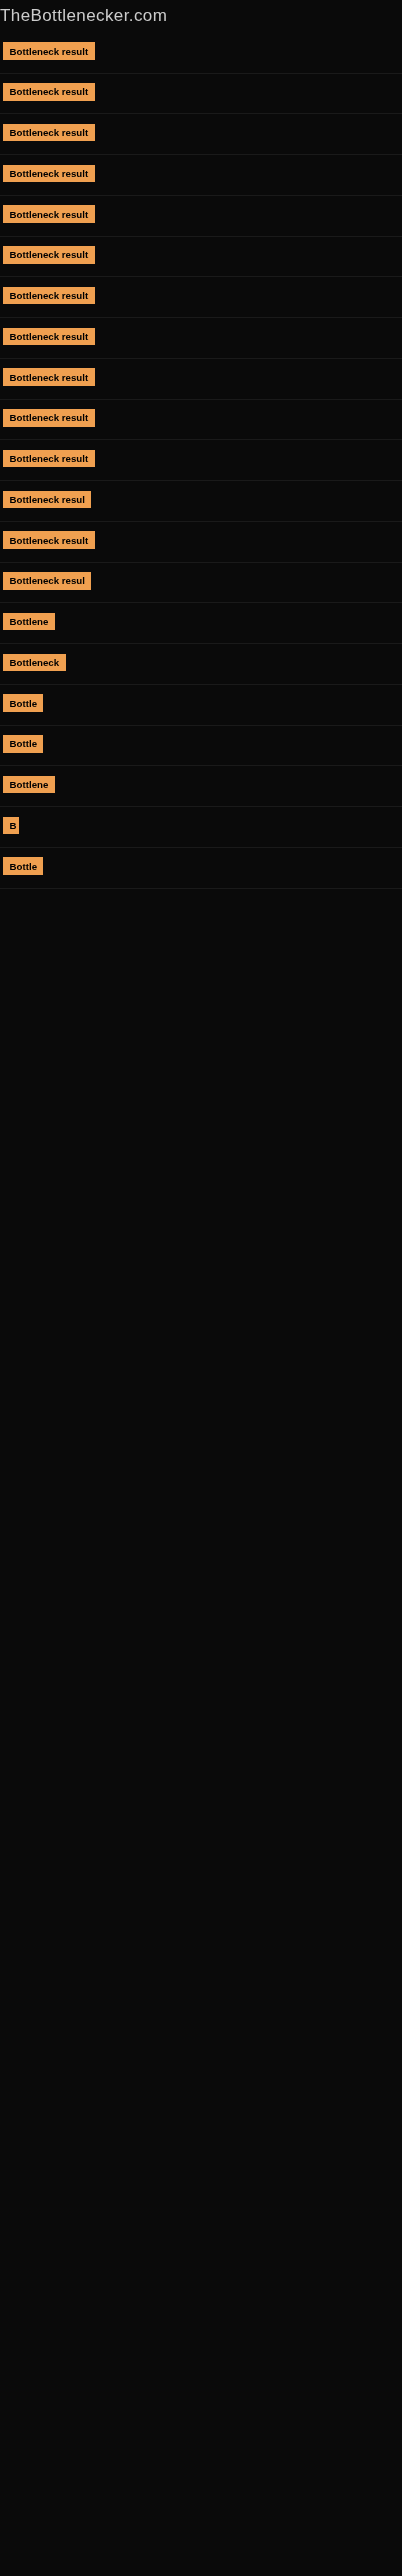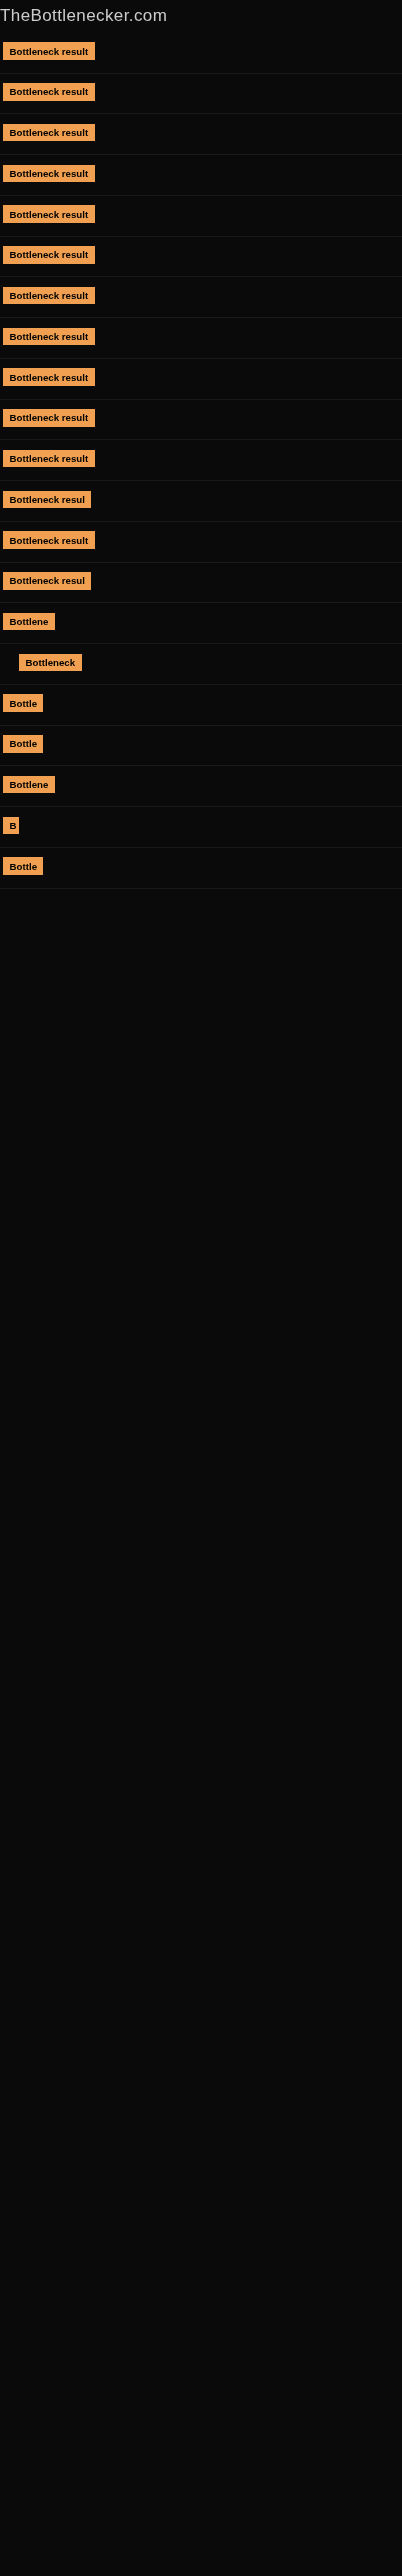--- a/index.html
+++ b/index.html
@@ -56,20 +56,20 @@
     <div class="row"><span class="bottleneck-badge" style="max-width: 105px;">Bottleneck result</span></div>
     <div class="row"><span class="bottleneck-badge" style="max-width: 105px;">Bottleneck result</span></div>
     <div class="row"><span class="bottleneck-badge" style="max-width: 105px;">Bottleneck result</span></div>
     <div class="row"><span class="bottleneck-badge" style="max-width: 105px;">Bottleneck result</span></div>
     <div class="row"><span class="bottleneck-badge" style="max-width: 105px;">Bottleneck result</span></div>
     <div class="row"><span class="bottleneck-badge" style="max-width: 105px;">Bottleneck result</span></div>
     <div class="row"><span class="bottleneck-badge" style="max-width: 95px;">Bottleneck resul</span></div>
     <div class="row"><span class="bottleneck-badge" style="max-width: 105px;">Bottleneck result</span></div>
     <div class="row"><span class="bottleneck-badge" style="max-width: 95px;">Bottleneck resul</span></div>
     <div class="row"><span class="bottleneck-badge" style="max-width: 58px;">Bottlene</span></div>
-    <div class="row"><span class="bottleneck-badge" style="max-width: 64px; margin-left: 16px;">Bottleneck</span></div>
+    <div class="row"><span class="bottleneck-badge" style="max-width: 64px;">Bottleneck</span></div>
     <div class="row"><span class="bottleneck-badge" style="max-width: 45px;">Bottle</span></div>
     <div class="row"><span class="bottleneck-badge" style="max-width: 45px;">Bottle</span></div>
     <div class="row"><span class="bottleneck-badge" style="max-width: 58px;">Bottlene</span></div>
     <div class="row"><span class="bottleneck-badge" style="max-width: 16px;">B</span></div>
     <div class="row"><span class="bottleneck-badge" style="max-width: 45px;">Bottle</span></div>
   </div>
 
 
 </body></html>

